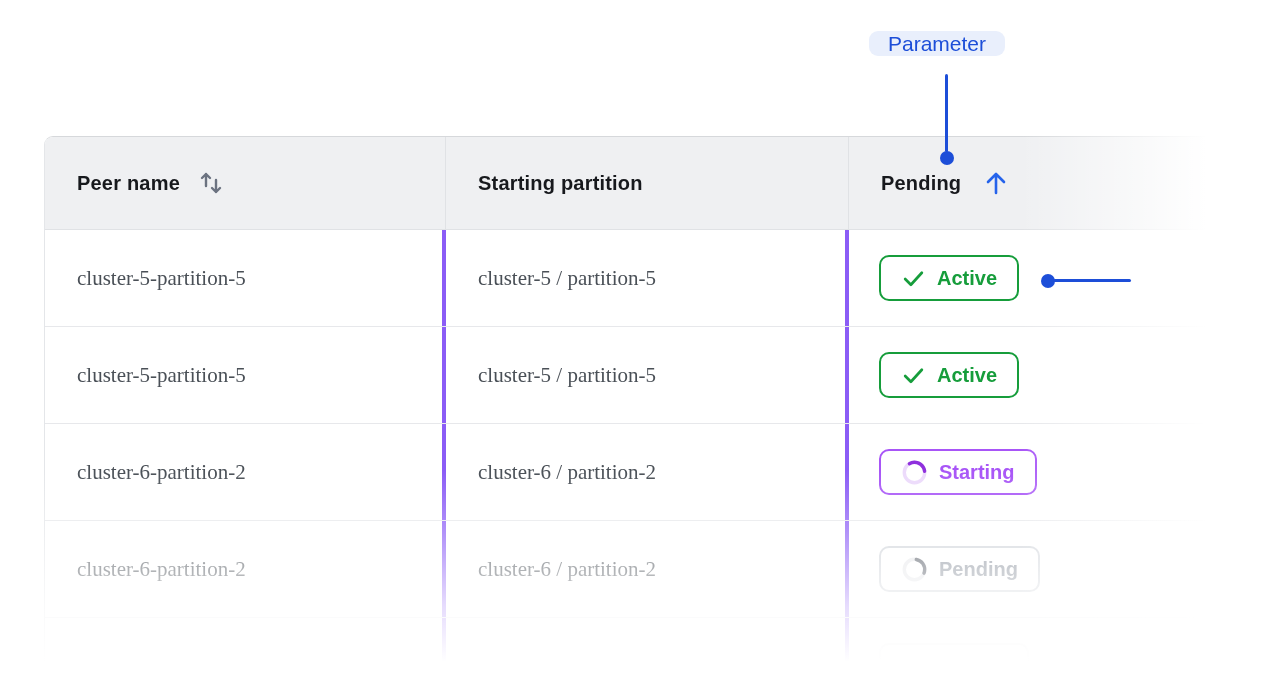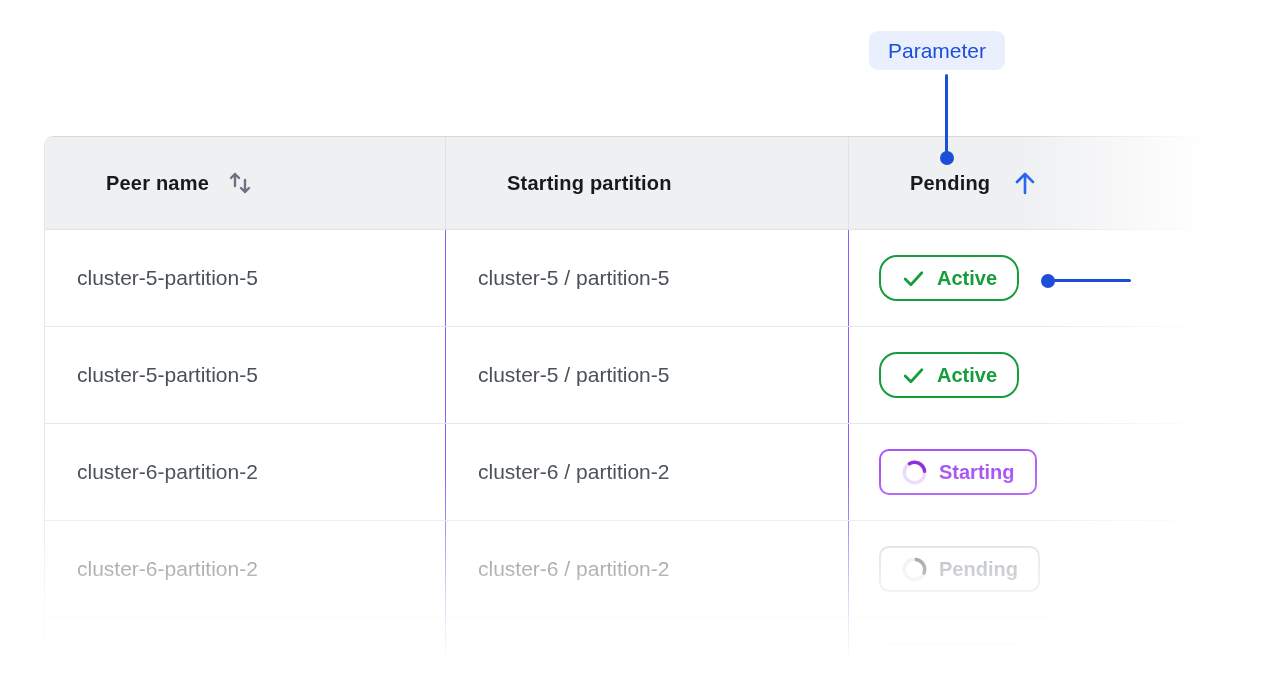--- a/index.html
+++ b/index.html
@@ -14,40 +14,40 @@
     border-left:1px solid #e4e6e9;border-top:1px solid #d6d8db;
     border-top-left-radius:9px;border-top-right-radius:9px;
   }
   .thead{
     display:grid;grid-template-columns:401px 403px 1fr;height:92px;
     background:#eff0f2;border-bottom:1px solid #e0e2e5;
     border-top-left-radius:8px;border-top-right-radius:8px;
   }
   .th{
     display:flex;align-items:center;gap:16px;padding-left:32px;
-    font-size:20px;font-weight:700;color:#17191d;letter-spacing:.2px;margin-left:29px;
+    font-size:20px;font-weight:700;color:#17191d;letter-spacing:.2px;
   }
   .th:not(:last-child){border-right:1px solid #e0e2e5;}
   .tr{
     display:grid;grid-template-columns:401px 403px 1fr;height:96px;
     background:#fff;border-bottom:1px solid #e7e8eb;
   }
   .td{
     display:flex;align-items:center;padding-left:32px;
     font-size:21px;color:#4a5057;
   }
-  .td:not(:last-child){border-right:1px solid #8b5cf6;}
+  .td:not(:last-child){border-right:4px solid #8b5cf6;font-family:Liberation Serif, serif;}
   .td-status{padding-left:30px;}
   
   .badge{
     display:inline-flex;align-items:center;gap:11px;height:46px;
     padding:0 20px;border:2px solid;border-radius:10px;background:#fff;
     font-size:20px;font-weight:600;box-sizing:border-box;
   }
-  .badge.active{border-color:var(--green);color:var(--green);border-radius:18px;}
+  .badge.active{border-color:var(--green);color:var(--green);}
   .badge.starting{border-color:var(--purple);color:var(--purple);}
   .badge.pending{border-color:#cfd3d9;color:#8a919c;}
   .badge.ghost{border-color:#e3e4e7;min-width:150px;height:46px;}
   .icon-check{stroke:var(--green);}
   .spin-track-starting{stroke:#ecdafb;}
   .spin-arc-starting{stroke:#8f30dd;}
   .spin-track-pending{stroke:#e6e7ea;}
   .spin-arc-pending{stroke:#545a64;}
   
   .icon-sort-both{stroke:#6b7280;}
@@ -58,21 +58,21 @@
     background:linear-gradient(90deg, rgba(255,255,255,0) 0%, rgba(255,255,255,.6) 45%, #fff 74%);
   }
   .fade-bottom{
     position:absolute;left:0;top:470px;width:100%;height:218px;z-index:2;pointer-events:none;
     background:linear-gradient(180deg, rgba(255,255,255,0) 0%, rgba(255,255,255,.35) 30%, rgba(255,255,255,.78) 62%, #fff 88%);
   }
   
   .chip{
     position:absolute;z-index:3;display:inline-flex;align-items:center;justify-content:center;
     background:var(--chip-bg);color:var(--accent);border-radius:9px;
-    font-size:21px;font-weight:500;height:39px;padding:0 19px;
+    font-size:21px;font-weight:500;height:25px;padding:0 19px;
   }
   .chip-parameter{left:869px;top:31px;}
   .chip-value{left:1136px;top:261px;}
   .callout-line-v{
     position:absolute;z-index:3;left:945px;top:74px;width:3px;height:78px;
     background:var(--accent);border-radius:2px;
   }
   .callout-dot-parameter{
     position:absolute;z-index:3;left:940px;top:151px;width:14px;height:14px;
     border-radius:50%;background:var(--accent);

